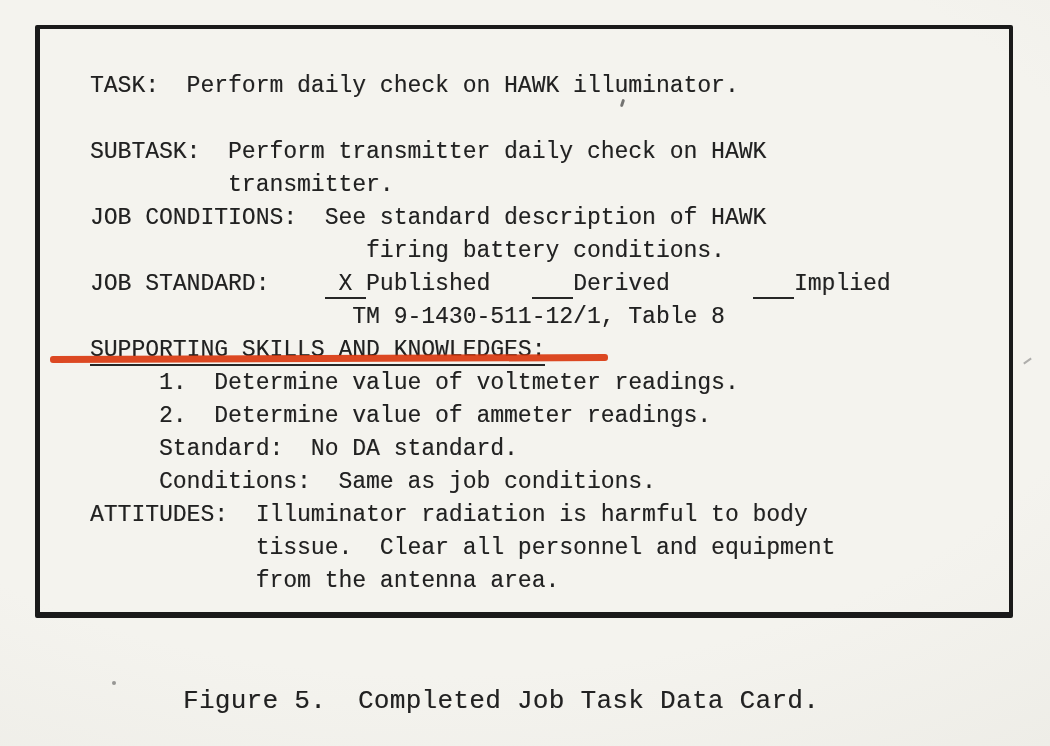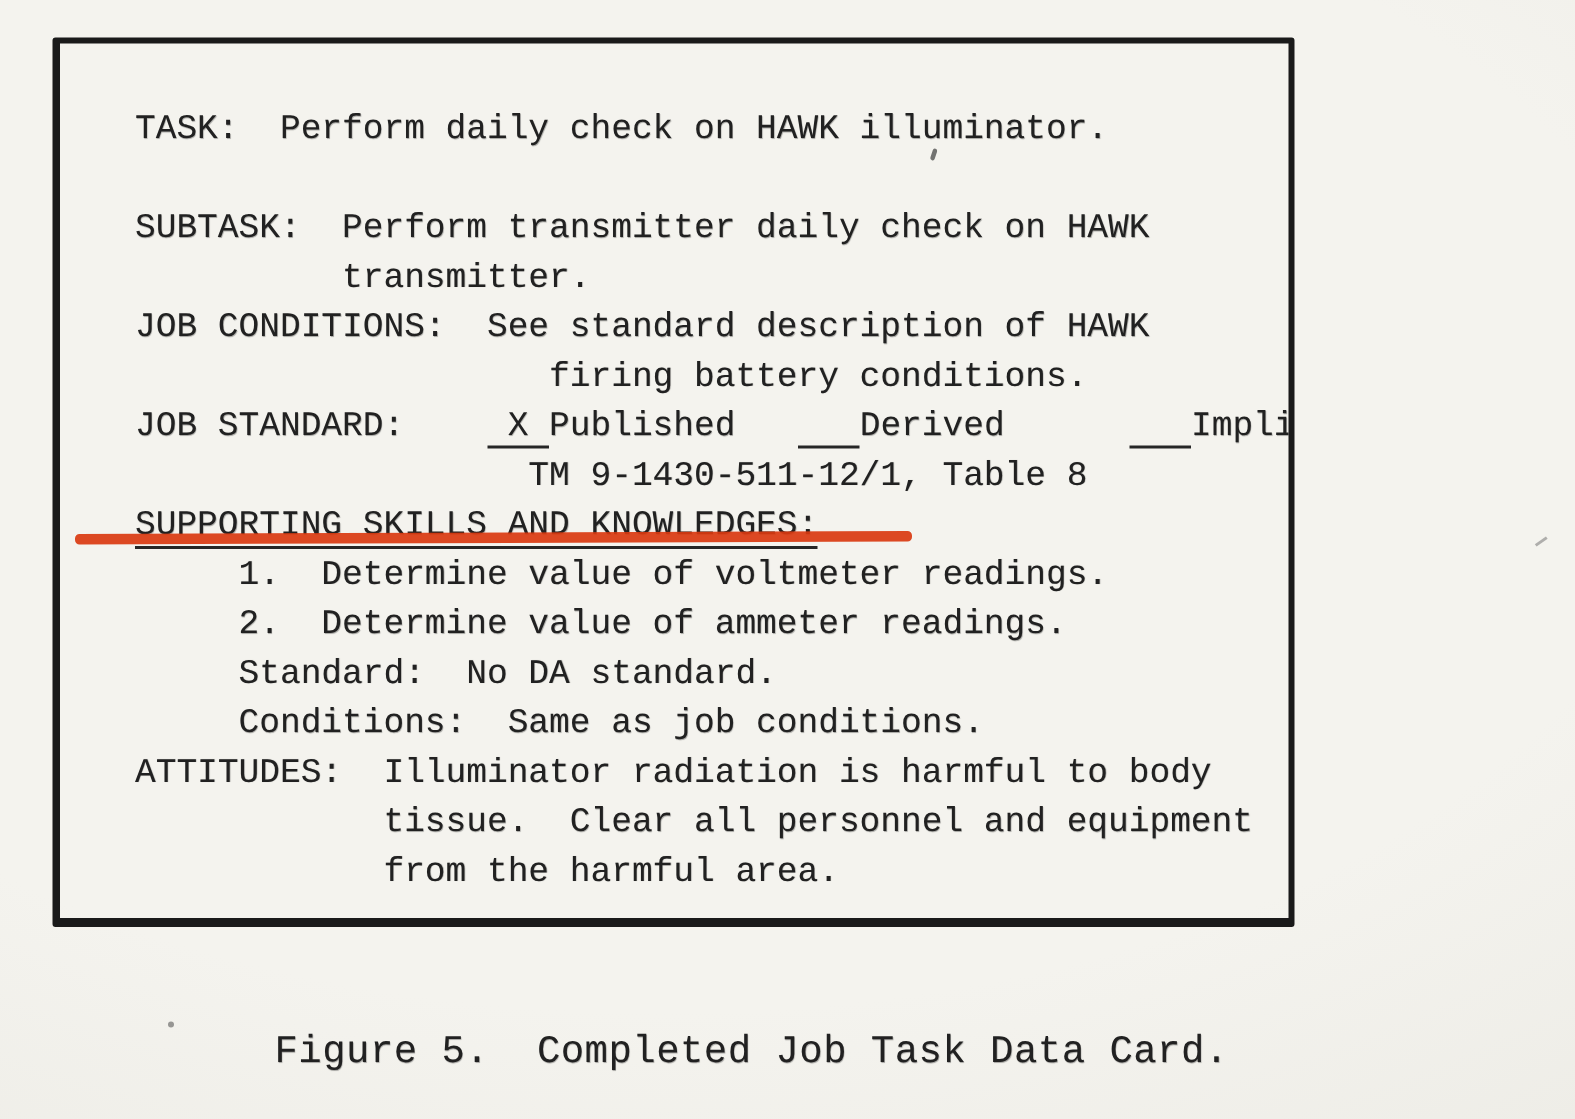--- a/index.html
+++ b/index.html
@@ -15,21 +15,21 @@
     height: 746px;
     background:
       radial-gradient(130% 105% at 42% 38%, #f4f3ee 50%, #edecE6 78%, #e3e2db 94%, #d9d8d1 100%);
     font-family: "Liberation Mono", "DejaVu Sans Mono", monospace;
     color: #212121;
   }
   .card-box {
     position: absolute;
     left: 35px;
     top: 25px;
-    width: 828px;
+    width: 978px;
     height: 593px;
     box-sizing: border-box;
     border-style: solid;
     border-color: #1a1a1a;
     border-width: 4px 4px 6px 5px;
     border-radius: 2px;
     padding: 41px 0 0 50px;
     overflow: hidden;
   }
   .line {
@@ -114,21 +114,21 @@
         <div class="line">                    firing battery conditions.</div>
         <div class="line"><span class="">JOB STANDARD:    </span><span class="u"> X </span><span class="">Published   </span><span class="u">   </span><span class="">Derived      </span><span class="u">   </span><span class="">Implied</span></div>
         <div class="line">                   TM 9-1430-511-12/1, Table 8</div>
         <div class="line"><span class="heading">SUPPORTING SKILLS AND KNOWLEDGES:</span></div>
         <div class="line">     1.  Determine value of voltmeter readings.</div>
         <div class="line">     2.  Determine value of ammeter readings.</div>
         <div class="line">     Standard:  No DA standard.</div>
         <div class="line">     Conditions:  Same as job conditions.</div>
         <div class="line">ATTITUDES:  Illuminator radiation is harmful to body</div>
         <div class="line">            tissue.  Clear all personnel and equipment</div>
-        <div class="line">            from the harmful area.</div>
+        <div class="line">            from the antenna area.</div>
       </div>
   </div>
   <div class="red-line" style="background: rgb(217, 58, 16);"></div>
   <div class="speck1"></div>
   <div class="speck2"></div>
   <div class="speck3"></div>
   <div class="caption">Figure 5.  Completed Job Task Data Card.</div>
 </div>
 
 </body></html>

